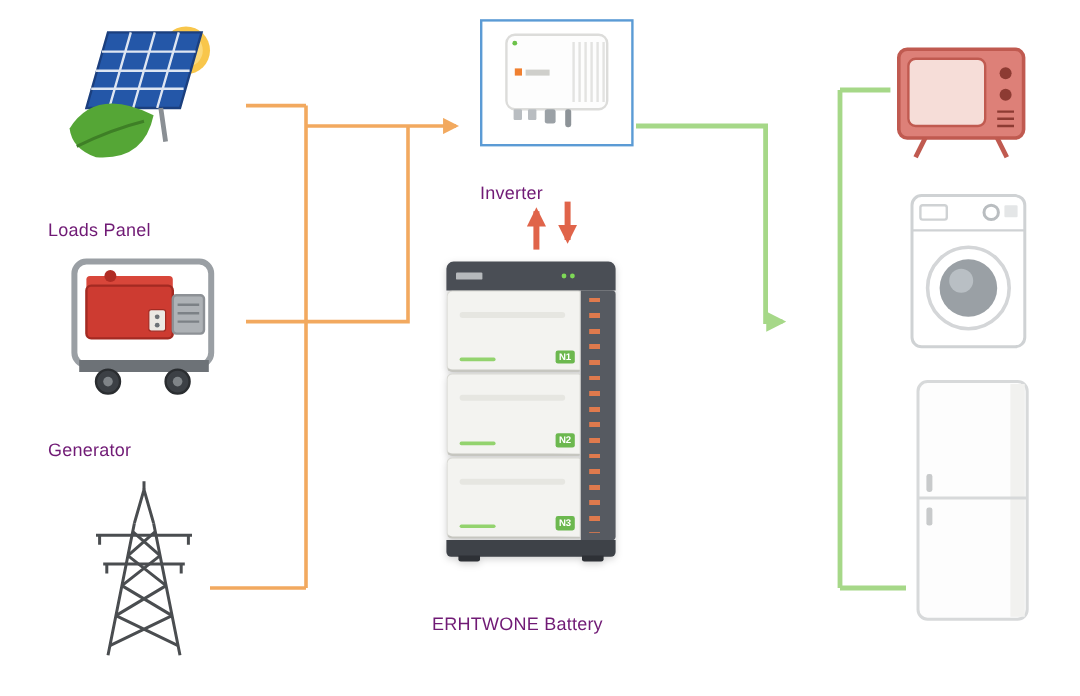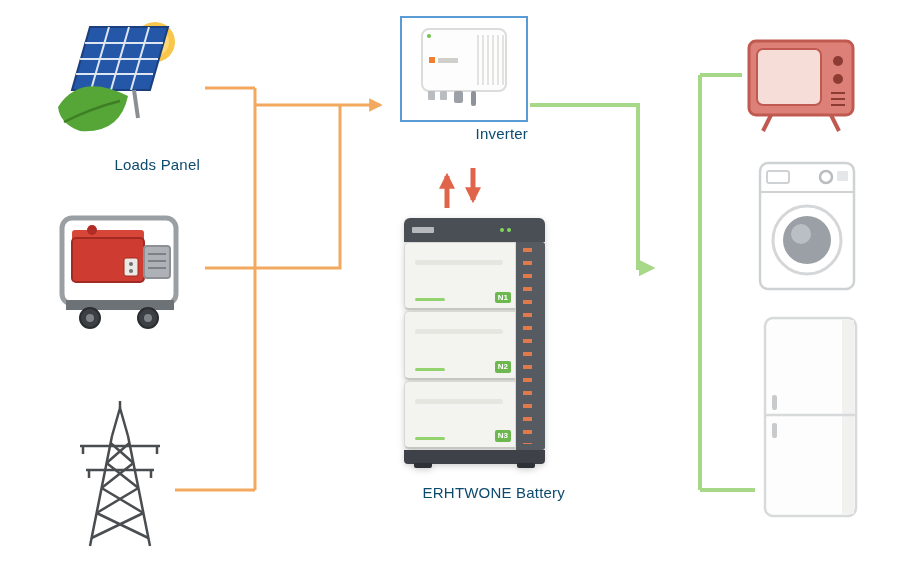--- a/index.html
+++ b/index.html
@@ -5,38 +5,38 @@
   :root{
     --source-line:#f2a95f;
     --load-line:#a6d888;
     --battery-arrow:#e0644a;
     --inverter-border:#5b9bd5;
     --chip-green:#6cb84f;
   }
   html,body{margin:0;padding:0;background:#fff;font-family:"Liberation Sans",sans-serif;}
   .canvas{position:relative;width:900px;height:580px;background:#ffffff;overflow:hidden;}
   .abs{position:absolute;}
-  .label{position:absolute;font-size:15px;color:#0c4a6e;text-align:right;letter-spacing:.2px;}
+  .label{position:absolute;font-size:15px;color:#701a75;text-align:left;letter-spacing:.2px;margin-top:28px;}
   svg{display:block;}
 
   
   .stroke-orange{stroke:var(--source-line);}
   .stroke-green{stroke:var(--load-line);}
   .stroke-red{stroke:var(--battery-arrow);}
   .fill-orange{fill:var(--source-line);}
   .fill-green{fill:var(--load-line);}
   .fill-red{fill:var(--battery-arrow);}
   .connectors{position:absolute;left:0;top:0;}
 
   
   .inverter-box{position:absolute;left:400px;top:16px;width:128px;height:106px;border:2px solid var(--inverter-border);
     background:#fff;box-sizing:border-box;display:flex;align-items:center;justify-content:center;}
 
   
-  .battery{position:absolute;left:404px;top:218px;width:141px;height:246px;display:flex;flex-direction:column;
+  .battery{position:absolute;left:372px;top:218px;width:141px;height:246px;display:flex;flex-direction:column;
     filter:drop-shadow(0 2px 3px rgba(0,0,0,.18));}
   .bat-cap{height:24px;background:#4a4e55;border-radius:6px 6px 0 0;position:relative;}
   .bat-logo{position:absolute;left:8px;top:9px;width:22px;height:6px;background:#c9cccf;border-radius:1px;opacity:.85;}
   .bat-leds{position:absolute;right:34px;top:10px;display:flex;gap:3px;}
   .bat-leds span{width:4px;height:4px;border-radius:50%;background:#7ed957;}
   .bat-body{flex:1;display:flex;}
   .bat-modules{width:112px;display:flex;flex-direction:column;}
   .bat-module{flex:1;background:#f3f3f0;border:1px solid #d9d9d4;border-bottom:2px solid #c6c6c0;
     border-radius:5px 2px 2px 5px;position:relative;margin-bottom:1px;}
   .groove{position:absolute;left:10px;right:12px;top:17px;height:5px;background:#e6e6e1;border-radius:3px;}
@@ -109,20 +109,21 @@
     <circle cx="79" cy="64" r="2" fill="#6d7277"></circle>
     <circle cx="79" cy="71" r="2" fill="#6d7277"></circle>
     <rect x="92" y="46" width="26" height="32" rx="3" fill="#aeb2b6" stroke="#8d9196" stroke-width="2"></rect>
     <path d="M96,54 H114 M96,61 H114 M96,68 H114" stroke="#7c8186" stroke-width="2"></path>
     <rect x="14" y="100" width="108" height="10" fill="#6d7277"></rect>
     <circle cx="38" cy="118" r="10" fill="#3c4045" stroke="#2a2d30" stroke-width="2"></circle>
     <circle cx="38" cy="118" r="4" fill="#7f8488"></circle>
     <circle cx="96" cy="118" r="10" fill="#3c4045" stroke="#2a2d30" stroke-width="2"></circle>
     <circle cx="96" cy="118" r="4" fill="#7f8488"></circle>
   </svg>
+  <div class="label" style="left:40px;top:339px;width:160px;">Generator</div>
 
   <svg class="abs" style="left:60px;top:398px;" width="120" height="150" viewBox="0 0 120 150">
     <g stroke="#4a4d50" stroke-width="2.5" fill="none">
       <path d="M30,148 L52,38 M90,148 L68,38"></path>
       <path d="M52,38 L60,10 L68,38"></path>
       <path d="M60,10 V3"></path>
       <path d="M31.6,140 L83.4,115 M88.4,140 L36.6,115"></path>
       <path d="M36.6,115 L78.4,90 M83.4,115 L41.6,90"></path>
       <path d="M41.6,90 L73.4,65 M78.4,90 L46.6,65"></path>
       <path d="M46.6,65 L69.4,45 M73.4,65 L50.6,45"></path>

